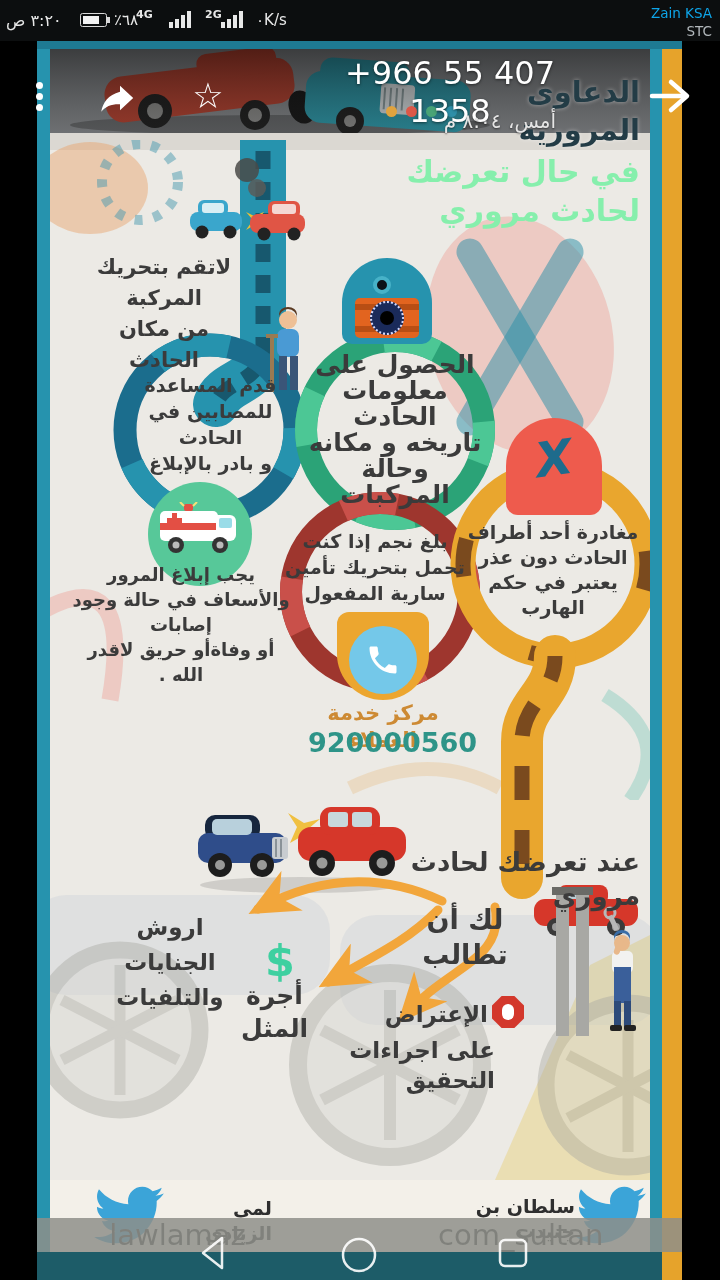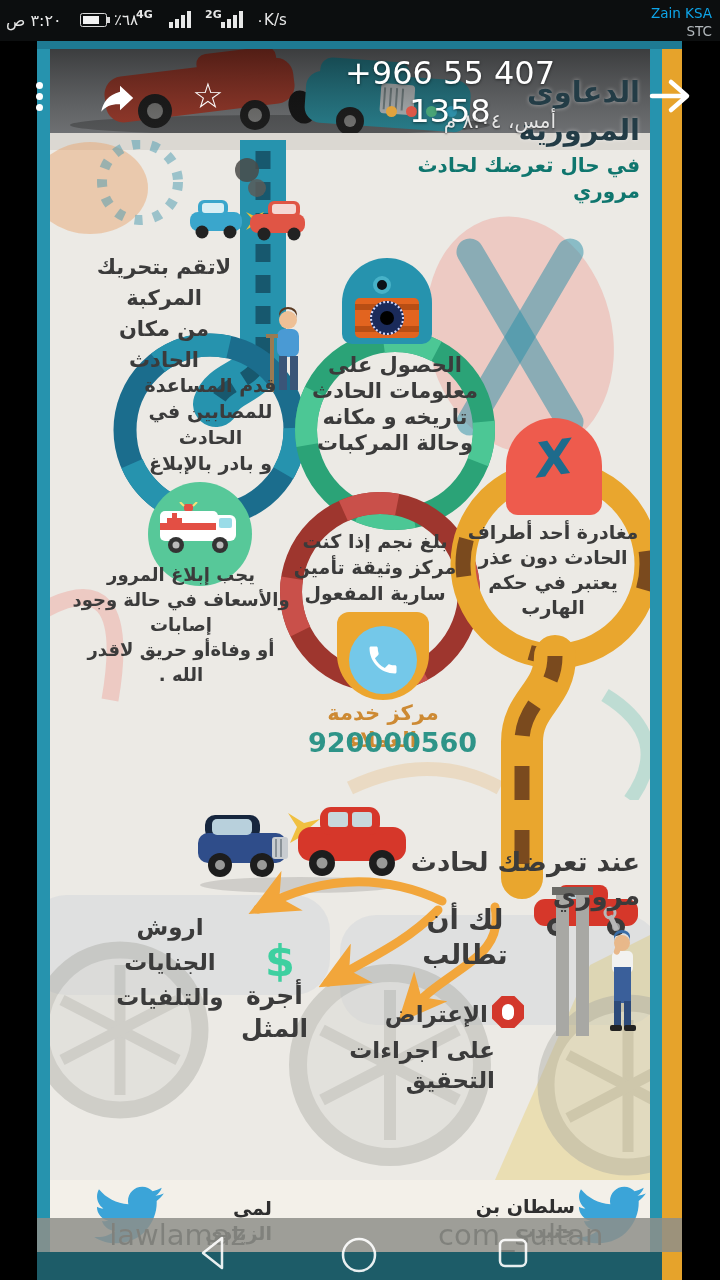--- a/index.html
+++ b/index.html
@@ -179,43 +179,43 @@
   </div>
 
   <div class="bubble" style="left:337px;top:612px;width:92px;height:88px;background:#eca62f;border-radius:12px 12px 46px 46px;">
     <div class="abs" style="left:12px;top:14px;width:68px;height:68px;border-radius:50%;background:#74c8e9;">
       <svg class="abs" style="left:16px;top:16px;" width="36" height="36" viewBox="0 0 24 24">
         <path fill="#fff" d="M6.62 10.79c1.44 2.83 3.76 5.14 6.59 6.59l2.2-2.2c.27-.27.67-.36 1.02-.24 1.12.37 2.33.57 3.57.57.55 0 1 .45 1 1V20c0 .55-.45 1-1 1-9.39 0-17-7.61-17-17 0-.55.45-1 1-1h3.5c.55 0 1 .45 1 1 0 1.25.2 2.45.57 3.57.11.35.03.74-.25 1.02l-2.2 2.2z"></path>
       </svg>
     </div>
   </div>
 
-  <div class="abs ar" style="left:360px;top:152px;width:280px;font-size:20px;text-align:right;color:#0f766e;">في حال تعرضك لحادث مروري</div>
+  <div class="abs ar" style="left:360px;top:152px;width:280px;font-size:30px;text-align:right;color:#86efac;">في حال تعرضك لحادث مروري</div>
 
   <div class="abs ar" style="left:88px;top:252px;width:152px;font-size:21px;line-height:31px;">
     <span class="line">لاتقم بتحريك المركبة</span>
     <span class="line">من مكان الحادث</span>
   </div>
 
   <div class="abs ar" style="left:118px;top:372px;width:185px;font-size:19px;line-height:26px;">
     <span class="line">قدم المساعدة</span>
     <span class="line">للمصابين في الحادث</span>
     <span class="line">و بادر بالإبلاغ</span>
   </div>
 
-  <div class="abs ar" style="left:305px;top:352px;width:180px;font-size:21px;line-height:26px;">
+  <div class="abs ar" style="left:305px;top:352px;width:180px;font-size:25px;line-height:26px;">
     <span class="line">الحصول على</span>
     <span class="line">معلومات الحادث</span>
     <span class="line">تاريخه و مكانه</span>
     <span class="line">وحالة المركبات</span>
   </div>
 
   <div class="abs ar" style="left:285px;top:528px;width:180px;font-size:19px;line-height:26px;">
     <span class="line">بلغ نجم إذا كنت</span>
-    <span class="line">مركز وثيقة تأمين</span>
+    <span class="line">تحمل بتحريك تأمين</span>
     <span class="line">سارية المفعول</span>
   </div>
 
   <div class="abs ar" style="left:463px;top:520px;width:180px;font-size:19px;line-height:25px;">
     <span class="line">مغادرة أحد أطراف</span>
     <span class="line">الحادث دون عذر</span>
     <span class="line">يعتبر في حكم الهارب</span>
   </div>
 
   <div class="abs ar" style="left:72px;top:562px;width:218px;font-size:18px;line-height:25px;">

